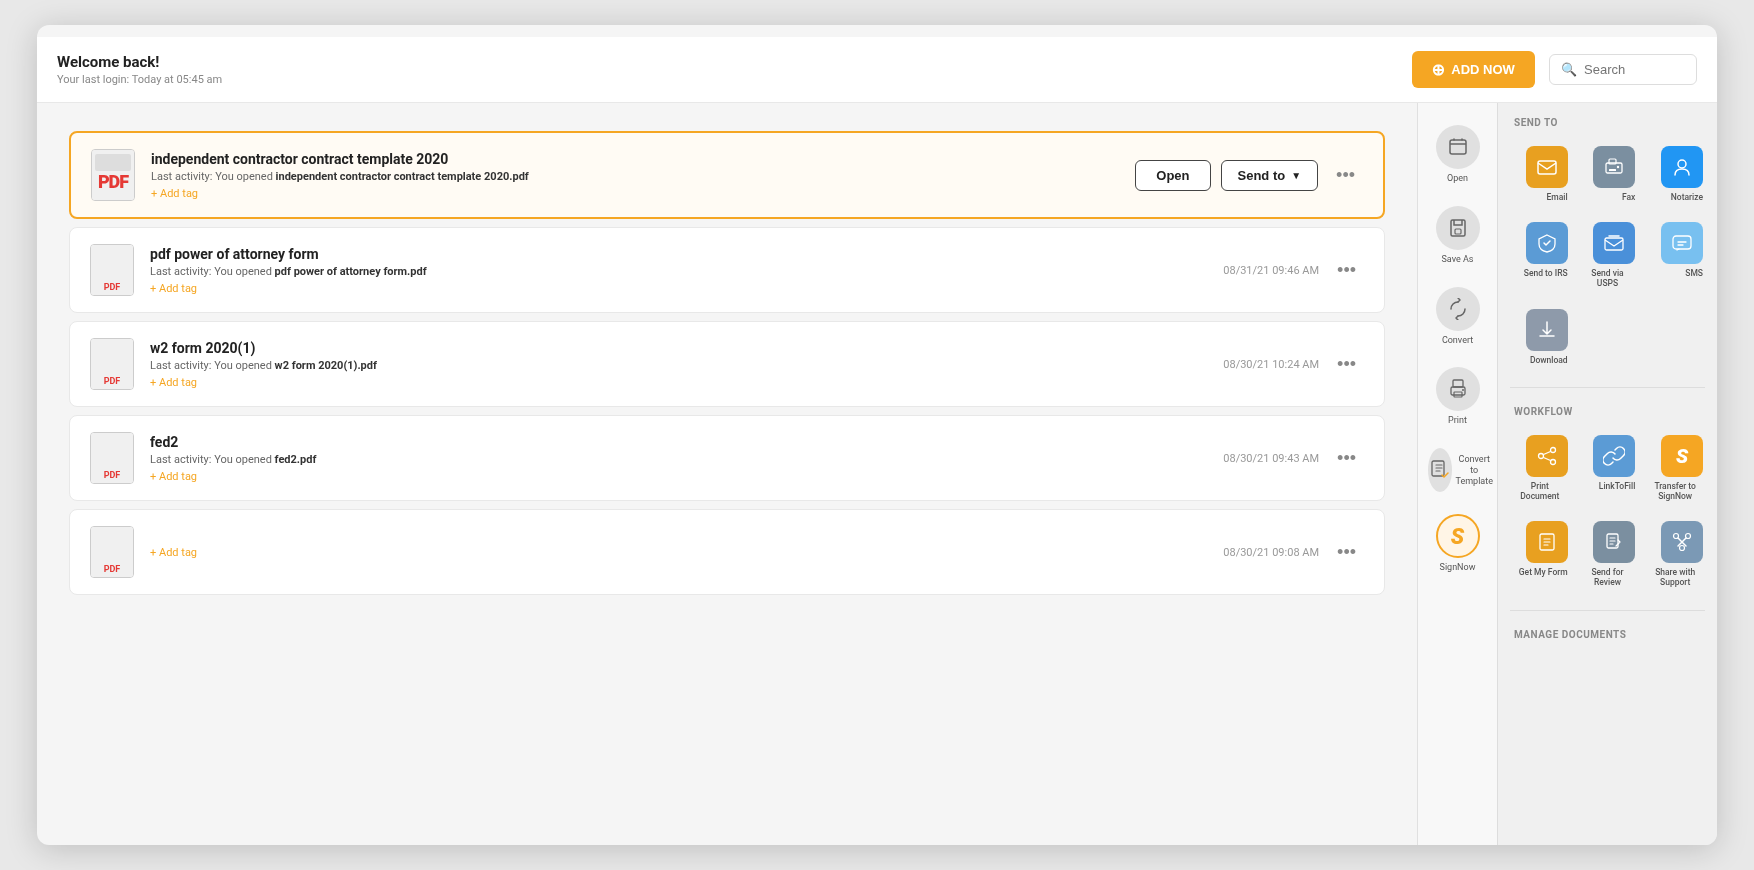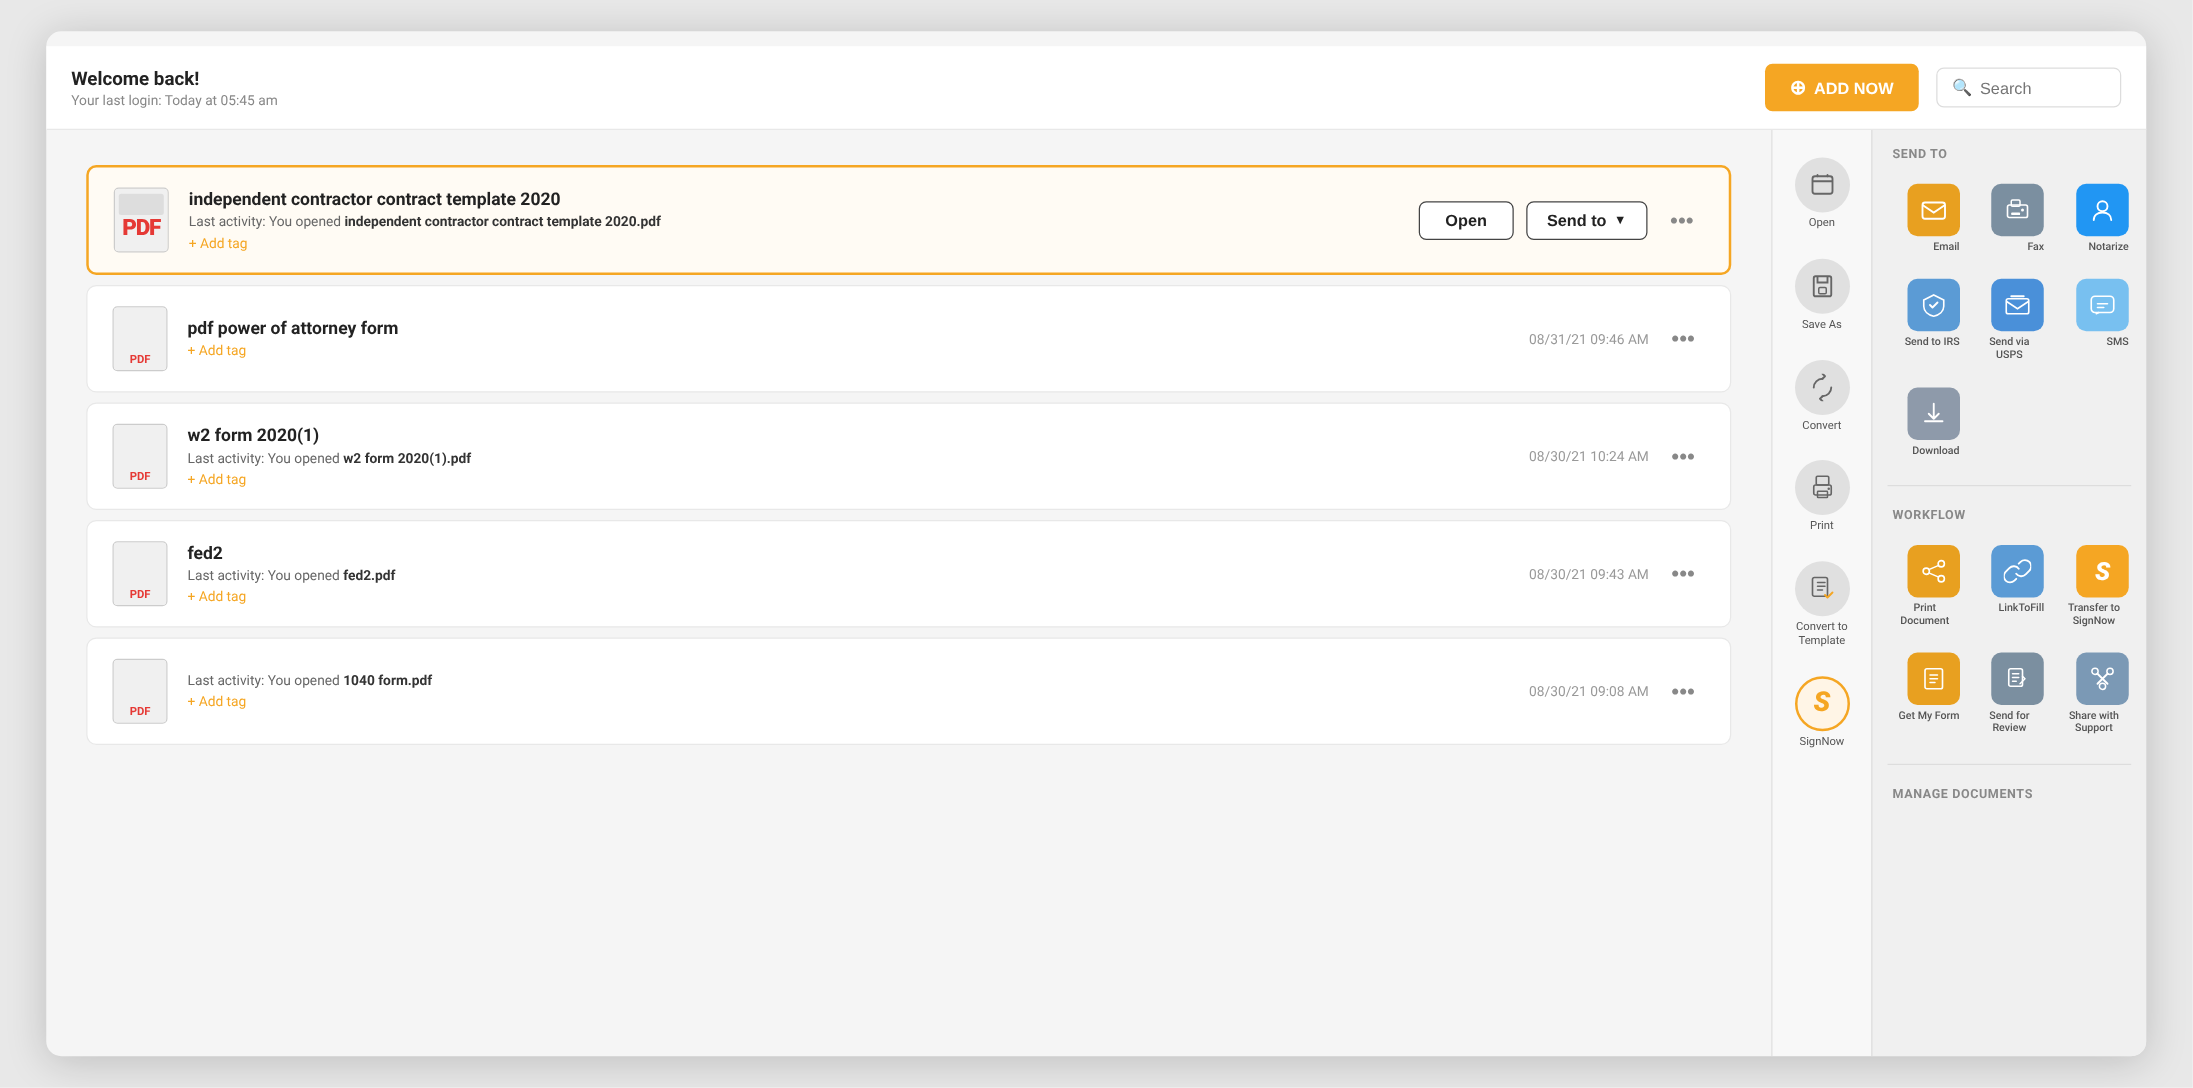--- a/index.html
+++ b/index.html
@@ -369,21 +369,21 @@
 
     .panel-divider {
       height: 1px;
       background: #ddd;
       margin: 4px 12px;
     }
 
     
     .convert-template-item {
       display: flex;
-      flex-direction: column;
+      flex-direction: row;
       align-items: center;
       gap: 4px;
       cursor: pointer;
       padding: 6px 4px;
       border-radius: 6px;
       width: 68px;
     }
 
     
     .signnow-s {
@@ -447,20 +447,24 @@
         </div>
 
         <div class="doc-item">
           <div class="doc-thumb-pdf">
             <div style="width:100%;height:100%;background:#f0f0f0;display:flex;align-items:flex-end;justify-content:center;">
               <span style="font-size:9px;font-weight:700;color:#e53935;padding-bottom:3px;">PDF</span>
             </div>
           </div>
           <div class="doc-info">
             <div class="doc-name">pdf power of attorney form</div>
+            <div class="doc-activity">
+              <span>Last activity: You opened</span>
+              <b>pdf power of attorney form.pdf</b>
+            </div>
             <div class="add-tag">+ Add tag</div>
           </div>
           <div class="doc-actions">
             <span class="doc-date">08/31/21 09:46 AM</span>
             <button class="btn-more">•••</button>
           </div>
         </div>
 
         <div class="doc-item">
           <div class="doc-thumb-pdf">
@@ -502,24 +506,20 @@
           </div>
         </div>
 
         <div class="doc-item">
           <div class="doc-thumb-pdf">
             <div style="width:100%;height:100%;background:#f0f0f0;display:flex;align-items:flex-end;justify-content:center;">
               <span style="font-size:9px;font-weight:700;color:#e53935;padding-bottom:3px;">PDF</span>
             </div>
           </div>
           <div class="doc-info">
-            <div class="doc-activity">
-              <span>Last activity: You opened</span>
-              <b>1040 form.pdf</b>
-            </div>
             <div class="add-tag">+ Add tag</div>
           </div>
           <div class="doc-actions">
             <span class="doc-date">08/30/21 09:08 AM</span>
             <button class="btn-more">•••</button>
           </div>
         </div>
       </div>
     </div>
 

